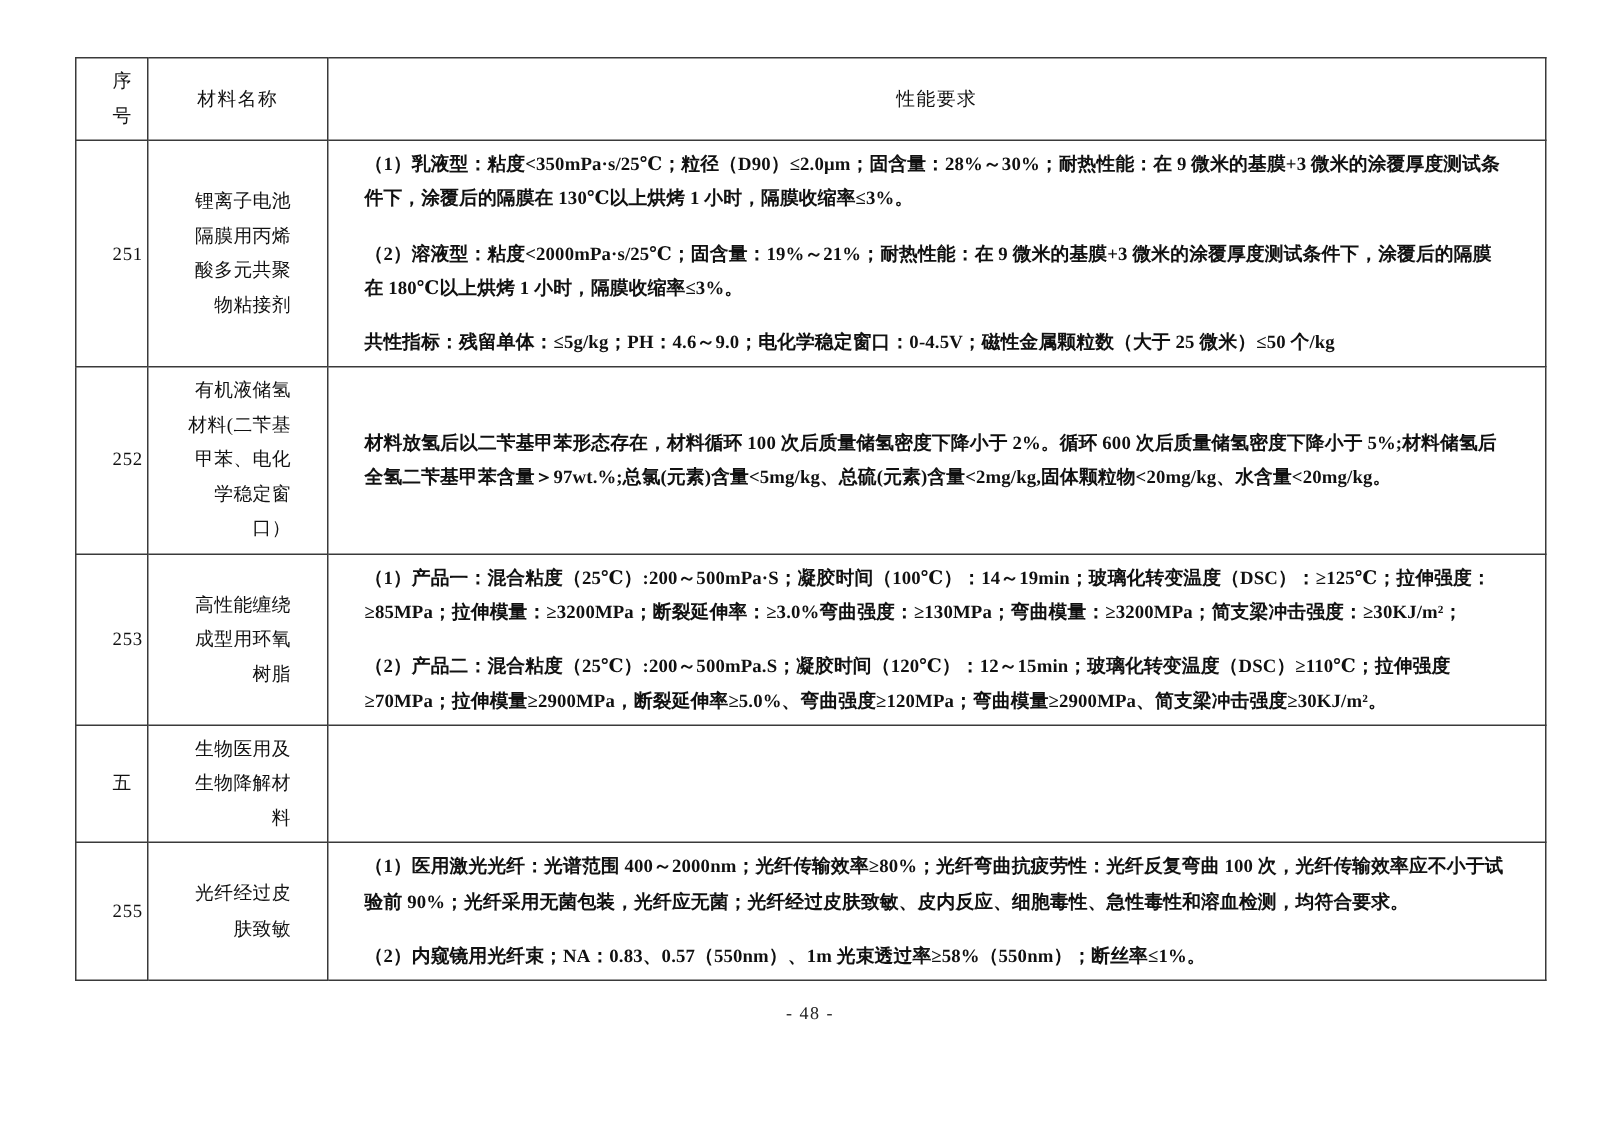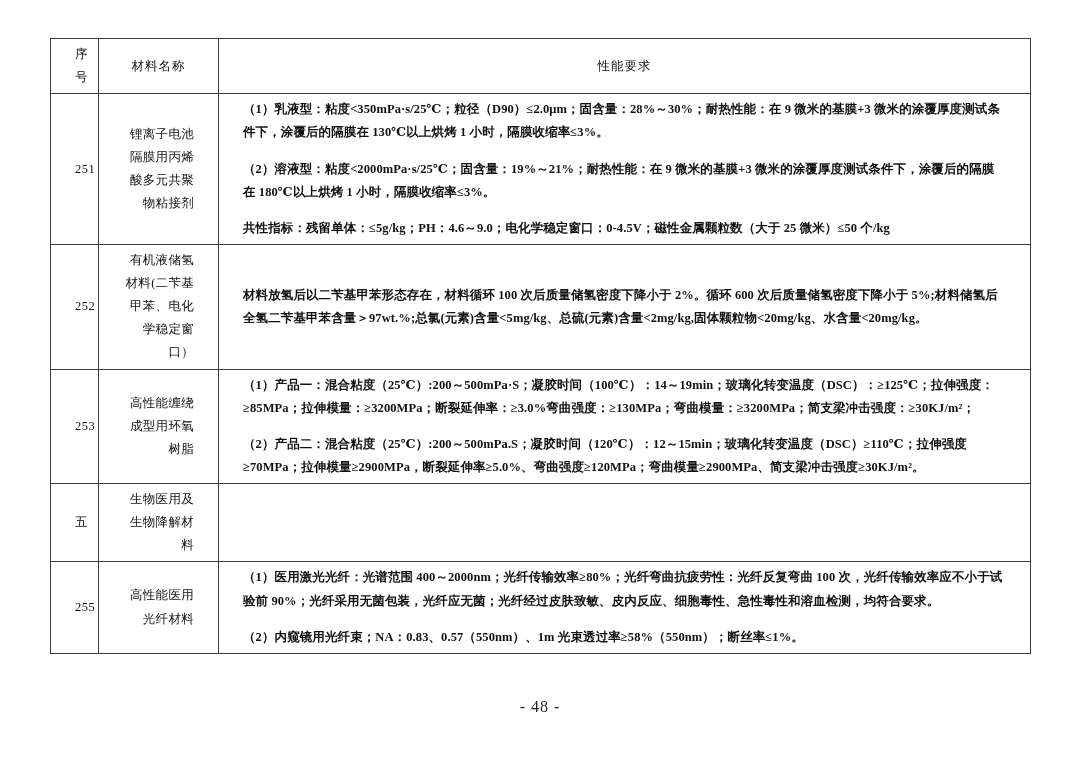--- a/index.html
+++ b/index.html
@@ -71,24 +71,24 @@
   td.req p {
     margin: 0;
     text-indent: 0;
     font-weight: bold;
   }
   td.req p + p { margin-top: 13px; }
   td.empty { height: 56px; }
   .page-number {
     position: absolute;
     left: 0;
-    top: 698px;
+    top: 668px;
     width: 1080px;
     text-align: center;
-    font-size: 16px;
+    font-size: 12px;
     letter-spacing: 1px;
     color: #222;
   }
   .sect-name {
     text-align: left;
   }
 </style>
 </head>
 <body>
 
@@ -132,21 +132,21 @@
             <p>（2）产品二：混合粘度（25℃）:200～500mPa.S；凝胶时间（120℃）：12～15min；玻璃化转变温度（DSC）≥110℃；拉伸强度≥70MPa；拉伸模量≥2900MPa，断裂延伸率≥5.0%、弯曲强度≥120MPa；弯曲模量≥2900MPa、简支梁冲击强度≥30KJ/m²。</p>
           </td>
         </tr>
         <tr>
           <td class="no">五</td>
           <td class="name sect-name">生物医用及生物降解材料</td>
           <td class="req empty"></td>
         </tr>
         <tr>
           <td class="no">255</td>
-          <td class="name">高性能医用光纤材料</td>
+          <td class="name">光纤经过皮肤致敏</td>
           <td class="req">
             <p>（1）医用激光光纤：光谱范围 400～2000nm；光纤传输效率≥80%；光纤弯曲抗疲劳性：光纤反复弯曲 100 次，光纤传输效率应不小于试验前 90%；光纤采用无菌包装，光纤应无菌；光纤经过皮肤致敏、皮内反应、细胞毒性、急性毒性和溶血检测，均符合要求。</p>
             <p>（2）内窥镜用光纤束；NA：0.83、0.57（550nm）、1m 光束透过率≥58%（550nm）；断丝率≤1%。</p>
           </td>
         </tr>
       </tbody>
     </table>
   </div>
   <div class="page-number">- 48 -</div>
 </div>

